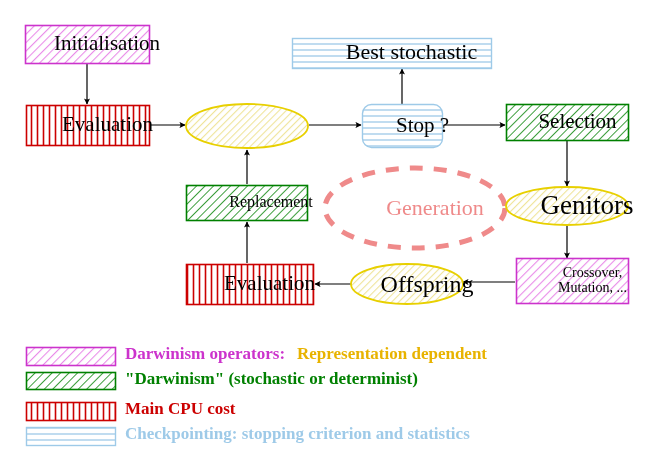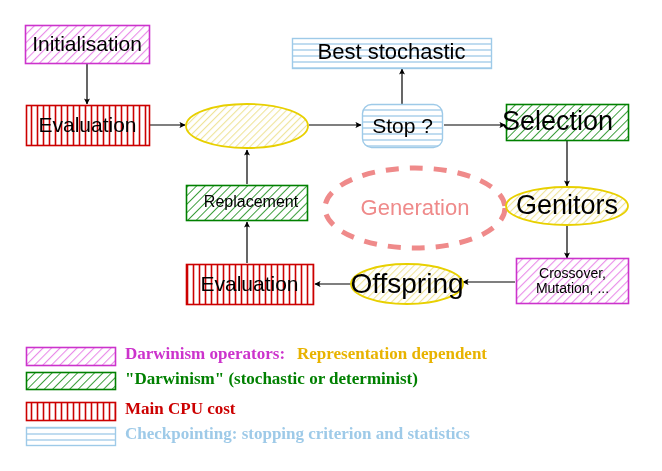--- a/index.html
+++ b/index.html
@@ -25,24 +25,25 @@
     width: 662px;
     height: 471px;
   }
   .node-label {
     position: absolute;
     display: flex;
     align-items: center;
     justify-content: center;
     text-align: center;
     color: #000000;
-    font-family: Liberation Sans, sans-serif;
+    font-family: Liberation Serif, serif;
     pointer-events: none;
     line-height: 1.02;
     white-space: pre-line;
+    margin-left: 20px;
   }
   .legend-text {
     position: absolute;
     font-family: "Liberation Serif", "DejaVu Serif", serif;
     font-weight: bold;
     white-space: pre;
   }
 </style>
 </head>
 <body>
@@ -125,31 +126,31 @@
 
   <div class="node-label" style="left:25px; top:25px; width:124px; height:38px; font-size:21px;">Initialisation</div>
 
   <div class="node-label" style="left:26px; top:105px; width:123px; height:40px; font-size:21px;">Evaluation</div>
 
 
   <div class="node-label" style="left:292px; top:37px; width:199px; height:31px; font-size:22px;">Best stochastic</div>
 
   <div class="node-label" style="left:362px; top:104px; width:81px; height:43px; font-size:21px;text-align:center;">Stop ?</div>
 
-  <div class="node-label" style="left:506px; top:104px; width:103px; height:36px; font-size:27px;">Selection</div>
+  <div class="node-label" style="left:506px; top:104px; width:103px; height:36px; font-size:21px;">Selection</div>
 
   <div class="node-label" style="left:186px; top:185px; width:130px; height:35px; font-size:16px;">Replacement</div>
 
   <div class="node-label" style="left:325px; top:188px; width:180px; height:40px; font-size:22px; color:#ef8a8a;">Generation</div>
 
   <div class="node-label" style="left:506px; top:187px; width:122px; height:38px; font-size:27px;">Genitors</div>
 
   <div class="node-label" style="left:186px; top:264px; width:127px; height:40px; font-size:21px;">Evaluation</div>
 
-  <div class="node-label" style="left:351px; top:264px; width:112px; height:40px; font-size:28px;text-align:center;">Offspring</div>
+  <div class="node-label" style="left:351px; top:264px; width:112px; height:40px; font-size:24px;text-align:center;">Offspring</div>
 
   <div class="node-label" style="left:516px; top:258px; width:113px; height:45px; font-size:14px;">Crossover,
 Mutation, ...</div>
 
   <div class="legend-text" style="left:125px; top:344px; font-size:17px; color:#cc33cc;">Darwinism operators:</div>
   <div class="legend-text" style="left:297px; top:344px; font-size:17px; color:#e8b300;">Representation dependent</div>
 
   <div class="legend-text" style="left:125px; top:369px; font-size:17px; color:#008000;">"Darwinism" (stochastic or determinist)</div>
 
   <div class="legend-text" style="left:125px; top:399px; font-size:17px; color:#cc0000;">Main CPU cost</div>

